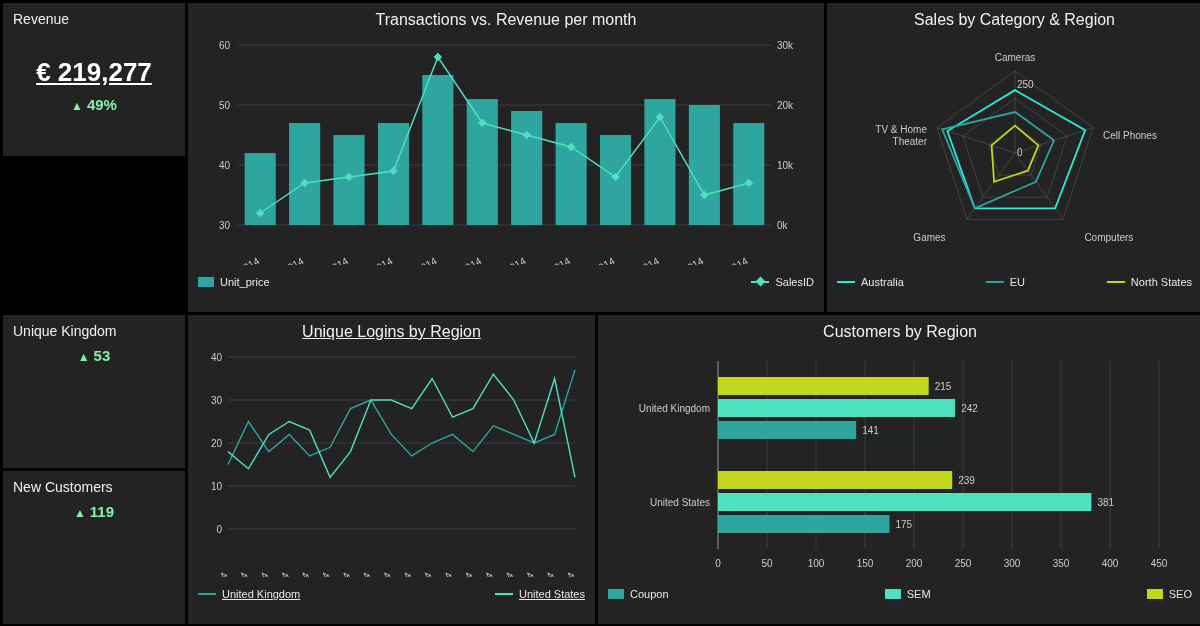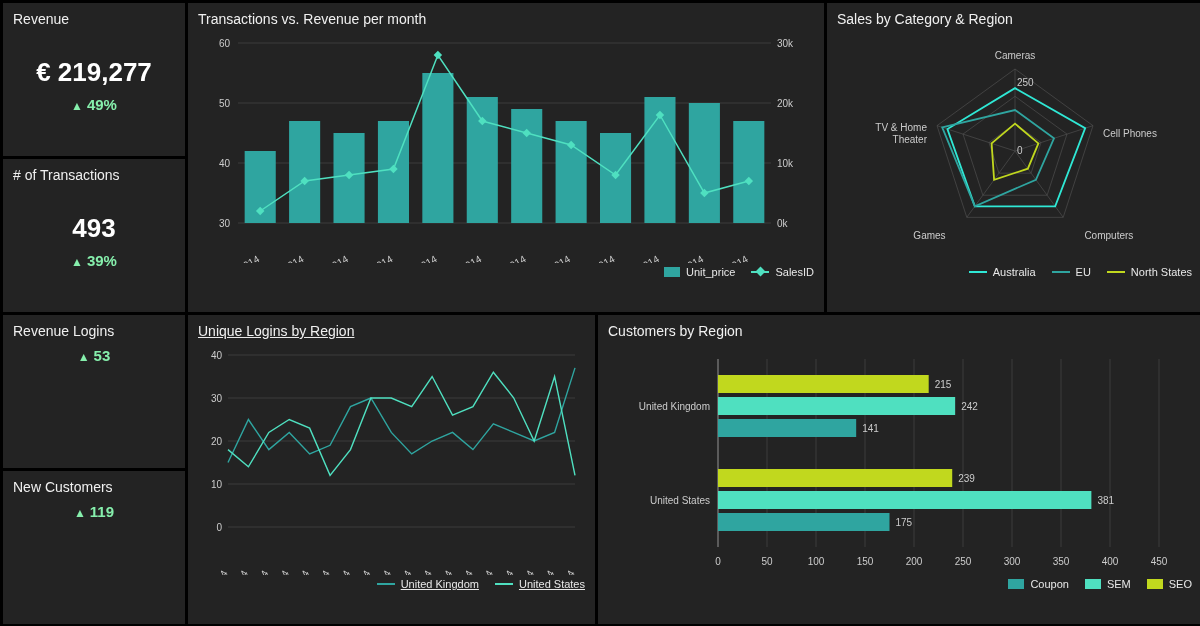--- a/index.html
+++ b/index.html
@@ -28,49 +28,44 @@
     position: relative;
   }
   .kpi1 { grid-column: 1; grid-row: 1; }
   .kpi2 { grid-column: 1; grid-row: 2; }
   .kpi3 { grid-column: 1; grid-row: 3; }
   .kpi4 { grid-column: 1; grid-row: 4; }
   .trans { grid-column: 2 / span 2; grid-row: 1 / span 2; }
   .radar { grid-column: 4; grid-row: 1 / span 2; }
   .logins { grid-column: 2; grid-row: 3 / span 2; text-decoration: underline; }
   .customers { grid-column: 3 / span 2; grid-row: 3 / span 2; }
-  .title { font-size: 14px; font-weight: 400; color: #f0f0f0; margin-bottom: 6px; }
+  .title { font-size: 16px; font-weight: 400; color: #f0f0f0; margin-bottom: 6px; text-align: center; }
   .kpi-title { font-size: 14px; font-weight: 400; color: #f0f0f0; }
-  .kpi-value { font-size: 26px; font-weight: 700; color: #fff; text-align: center; margin-top: 30px; }
+  .kpi-value { font-size: 26px; font-weight: 700; color: #fff; text-align: center; margin-top: 30px; text-decoration: underline; }
   .kpi-delta { font-size: 15px; font-weight: 700; color: #86efac; text-align: center; margin-top: 8px; }
   .kpi-delta .tri { display:inline-block; margin-right:4px; font-size: 12px; }
-  .legend { display:flex; justify-content:flex-end; gap:16px; margin-top:0; font-size:11px; color:#e8e8e8; }
+  .legend { display:flex; justify-content:space-between; gap:16px; margin-top:8px; font-size:11px; color:#e8e8e8; }
   .legend-item { display:flex; align-items:center; gap:6px; }
   .sw { width:16px; height:10px; display:inline-block; }
   .sw-line { width:18px; height:2px; display:inline-block; position:relative; }
   .sw-line::after { content:''; position:absolute; left:50%; top:-3px; width:6px; height:6px; border-radius:50%; transform:translateX(-50%) rotate(45deg); }
   svg text { fill:#ccc; font-size:10px; }
 </style>
 </head>
 <body>
 
 <div class="grid">
 
   <div class="panel kpi1">
     <div class="kpi-title">Revenue</div>
     <div class="kpi-value">€ 219,277</div>
     <div class="kpi-delta"><span class="tri">▲</span><span>49%</span></div>
   </div>
-  <div class="panel kpi2">
-    <div class="kpi-title"># of Transactions</div>
-    <div class="kpi-value">493</div>
-    <div class="kpi-delta"><span class="tri">▲</span><span>39%</span></div>
-  </div>
   <div class="panel kpi3">
-    <div class="kpi-title">Revenue Logins</div>
+    <div class="kpi-title">Unique Kingdom</div>
     <div class="kpi-delta"><span class="tri">▲</span><span>53</span></div>
   </div>
   <div class="panel kpi4">
     <div class="kpi-title">New Customers</div>
     <div class="kpi-delta"><span class="tri">▲</span><span>119</span></div>
   </div>
 
   <div class="panel trans">
     <div class="title">Transactions vs. Revenue per month</div>
     <svg id="svg-trans" width="613" height="230">

